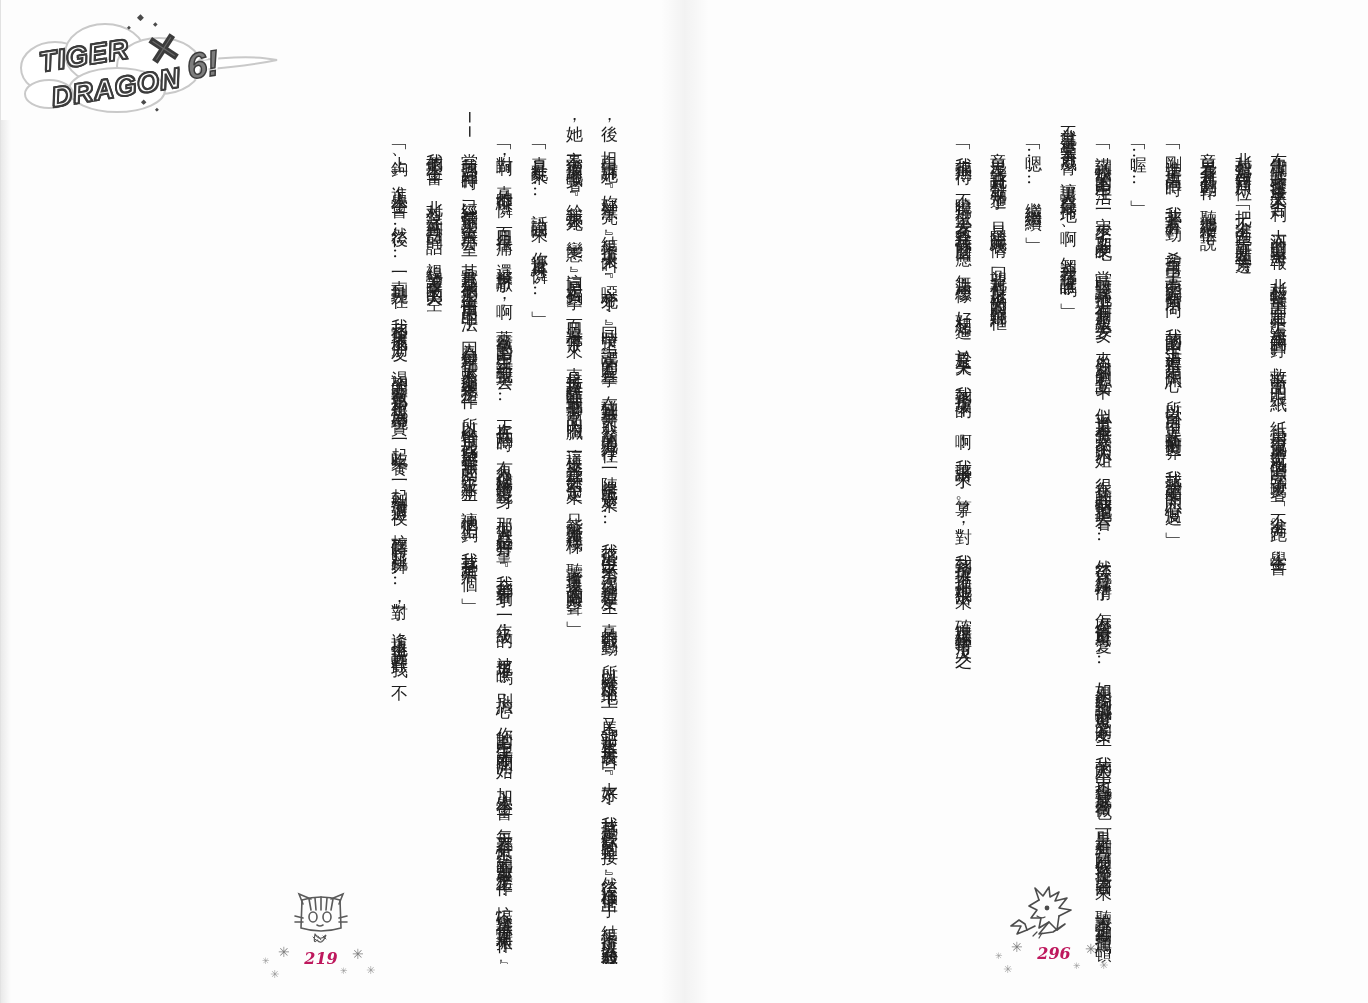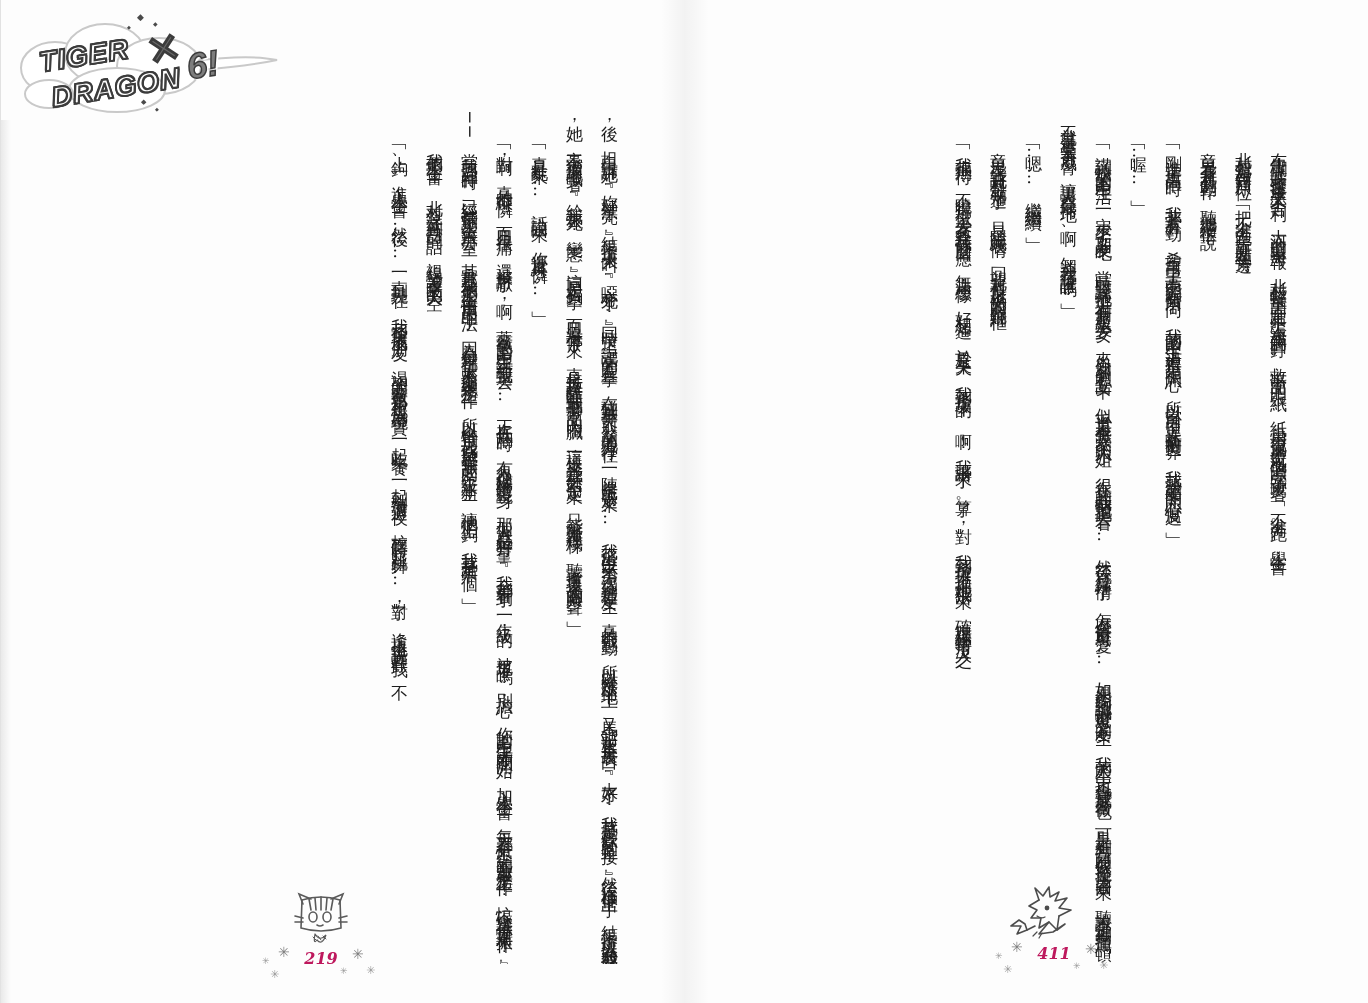--- a/index.html
+++ b/index.html
@@ -215,18 +215,18 @@
     <span class="pagenum">219</span>
     <span class="star st-d">✳</span>
     <span class="star st-e">✳</span>
     <span class="star st-f">✳</span>
   </div>
 
   <div class="pagenum-group right-group">
     <span class="star st-a">✳</span>
     <span class="star st-b">✳</span>
     <span class="star st-c">✳</span>
-    <span class="pagenum">411</span>
+    <span class="pagenum">296</span>
     <span class="star st-d">✳</span>
     <span class="star st-e">✳</span>
     <span class="star st-f">✳</span>
   </div>
 </div>
 
 </body></html>

